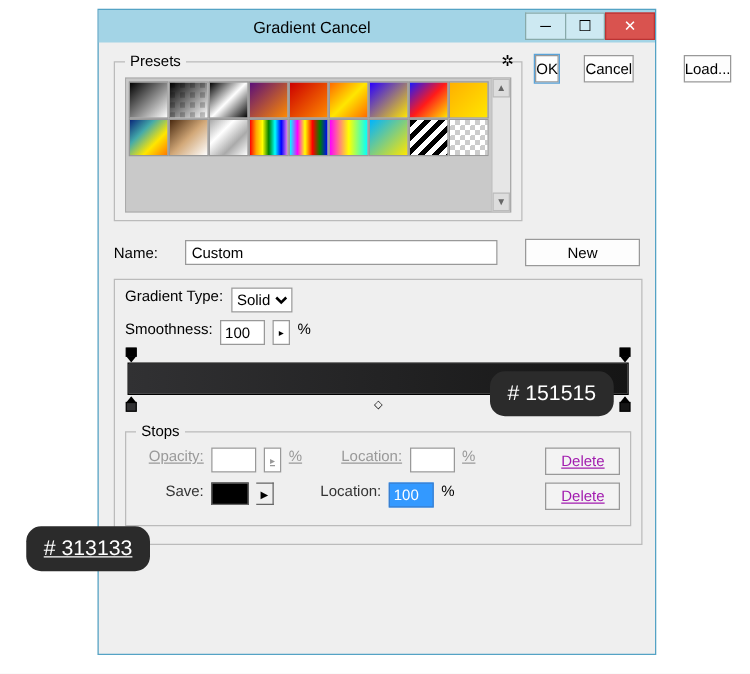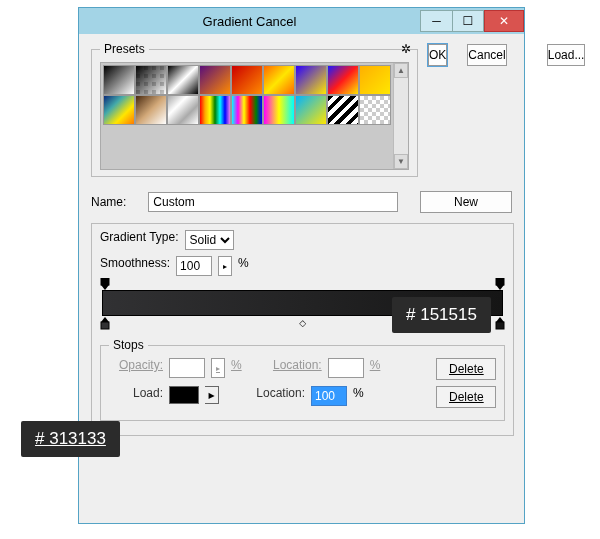--- a/index.html
+++ b/index.html
@@ -37,25 +37,25 @@
   .gradbar-wrap { position: relative; margin: 14px 2px 22px; }
   .gradbar { height: 26px; border: 1px solid #000; background: linear-gradient(to right, #313133, #151515); }
   .stop-top, .stop-bot { position: absolute; width: 10px; height: 12px; }
   .stop-top { top: -12px; }
   .stop-bot { bottom: -13px; }
   .stop-top svg, .stop-bot svg { display: block; }
   .midpoint { position: absolute; bottom: -12px; left: 50%; transform: translateX(-50%); font-size: 9px; }
   .lbl { min-width: 54px; text-align: right; color: #333; }
   .lbl.dis, .dis { color: #999; text-decoration: underline; }
   input.dis { background: #efefef; color: #999; }
-  .btn.dis { color: #000000; background: #f3f3f3; margin-left: 44px; }
+  .btn.dis { color: #a21caf; background: #f3f3f3; margin-left: 44px; }
   .swatch { width: 30px; height: 18px; border: 1px solid #666; background: #000; }
   .swatch-btn { width: 14px; height: 18px; border: 1px solid #666; border-left: none; display: flex; align-items: center; justify-content: center; font-size: 8px; }
   .hlinput { width: 36px; height: 20px; border: 1px solid #3a7fcf; background: #3399ff; color: #fff; text-align: left; padding: 0 3px; }
-  .tooltip { position: absolute; background: #2b2b2b; color: #fff; padding: 8px 14px; font-size: 17px; font-family: Arial, sans-serif; border-radius: 2px; z-index: 10; }
+  .tooltip { position: absolute; background: #2b2b2b; color: #fff; padding: 8px 14px; font-size: 17px; font-family: Arial, sans-serif; border-radius: 12px; z-index: 10; }
   .tooltip.tl1 { left: 21px; top: 421px; text-decoration: underline; }
   .tooltip.tl2 { left: 392px; top: 297px; }
   .checker { background-image:
     linear-gradient(45deg,#ccc 25%,transparent 25%),
     linear-gradient(-45deg,#ccc 25%,transparent 25%),
     linear-gradient(45deg,transparent 75%,#ccc 75%),
     linear-gradient(-45deg,transparent 75%,#ccc 75%);
     background-size: 8px 8px; background-position: 0 0,0 4px,4px -4px,-4px 0; background-color: #fff; }
 </style>
 </head>
@@ -171,21 +171,21 @@
           <div class="spin dis">▸</div>
           <span class="dis">%</span>
           <span style="width:14px"></span>
           <span class="lbl dis">Location:</span>
           <input type="text" class="num dis" disabled="" value="" style="">
           <span class="dis">%</span>
           <span style="flex:1"></span>
           <div class="btn dis" style="width:60px">Delete</div>
         </div>
         <div class="row">
-          <span class="lbl">Load:</span>
+          <span class="lbl">Save:</span>
           <div class="swatch"></div>
           <div class="swatch-btn">▶</div>
           <span style="width:20px"></span>
           <span class="lbl">Location:</span>
           <input type="text" class="hlinput" value="100" style="">
           <span>%</span>
           <span style="flex:1"></span>
           <div class="btn dis" style="width:60px">Delete</div>
         </div>
       </fieldset>

